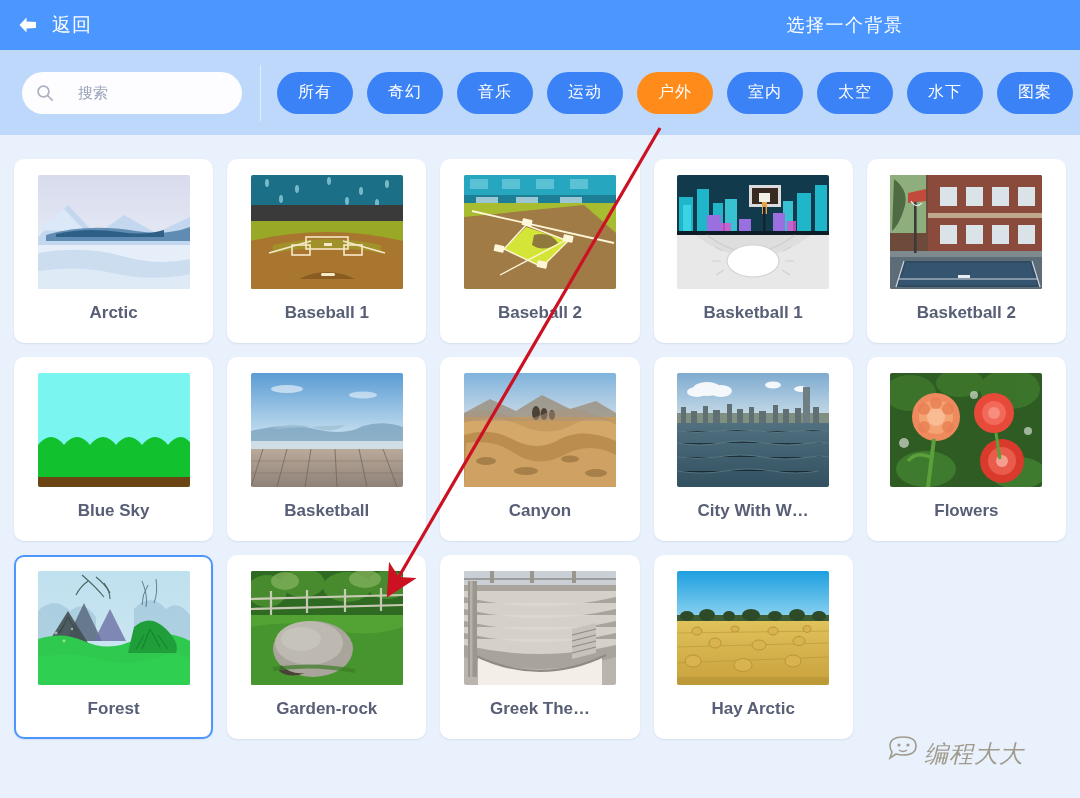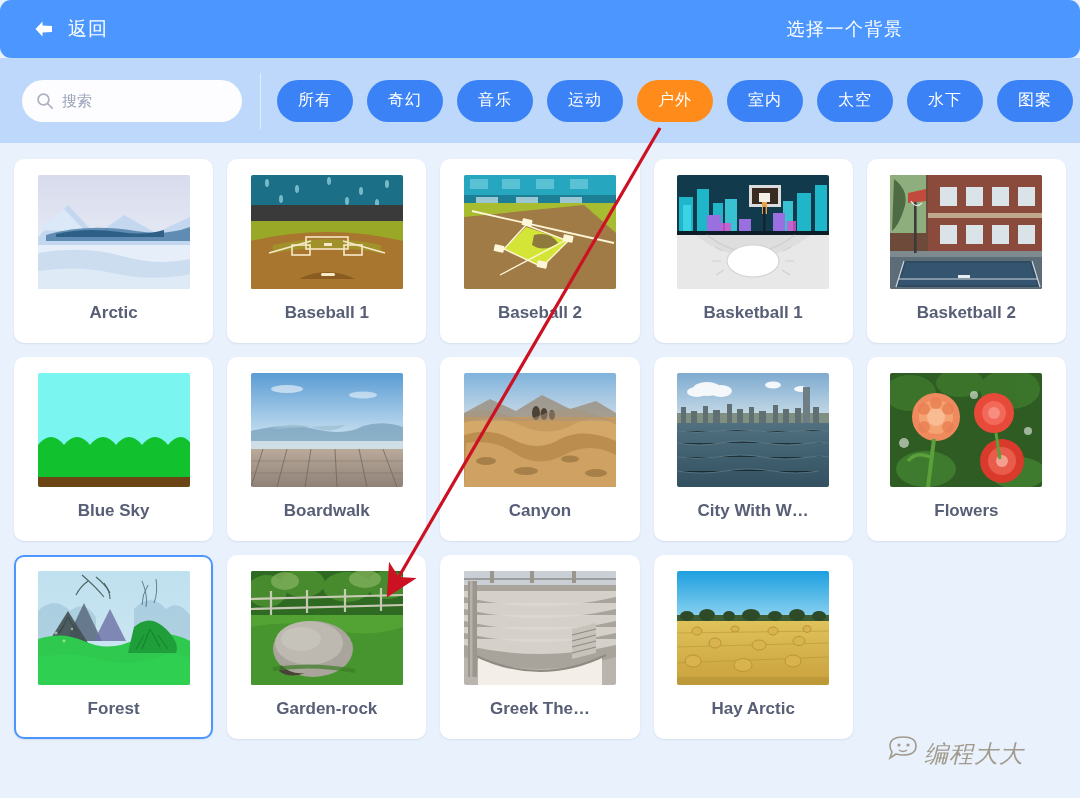--- a/index.html
+++ b/index.html
@@ -6,27 +6,26 @@
   html, body {
     width: 1080px; height: 798px;
     font-family: "Liberation Sans", sans-serif;
     background: #e9f1fc;
     overflow: hidden;
   }
   #app { position: relative; width: 1080px; height: 798px; }
 
   
   .header {
-    height: 58px;
+    height: 50px;
     background: #4c97ff;
     display: flex;
     align-items: center;
-    padding: 0 32px;
+    padding: 0 16px;
     position: relative;
-    border-radius: 11px;
   }
   .back-btn {
     display: flex; align-items: center; gap: 12px;
     cursor: pointer;
   }
   .back-arrow {
     width: 24px; height: 24px;
     display: block;
   }
   .back-label {
@@ -63,21 +62,21 @@
     align-items: center;
     padding: 0 14px;
     flex: 0 0 auto;
   }
   .search-icon { width: 18px; height: 18px; flex: 0 0 auto; opacity: .55; }
   .search-input {
     border: 0; outline: 0; background: transparent;
     font-family: "Liberation Sans", sans-serif;
     font-size: 15px;
     color: #575e75;
-    margin-left: 8px;
+    margin-left: 24px;
     width: 150px;
   }
   .search-input::placeholder { color: #9aa2b8; }
   .divider {
     width: 1px; height: 56px;
     background: rgba(255,255,255,.55);
     margin: 0 16px 0 18px;
     flex: 0 0 auto;
   }
   .chips {
@@ -439,21 +438,21 @@
       <path d="M84 76 L86 114"></path>
                 <path d="M108 76 L116 114"></path>
                 <path d="M132 76 L146 114"></path>
               </g>
     <g stroke="#7b6e62" stroke-width="1" opacity=".5">
       <path d="M0 88 L152 88"></path>
                 <path d="M0 100 L152 100"></path>
               </g>
             </svg>
           </div>
-          <div class="card-label">Boardwalk</div>
+          <div class="card-label">Basketball</div>
         </div>
         <div class="card">
           <div class="thumb">
             <svg viewBox="0 0 152 114" preserveAspectRatio="none">
               <defs>
                 <linearGradient id="cySky" x1="0" y1="0" x2="0" y2="1">
       <stop offset="0" stop-color="#7fb3dd"></stop>
                   <stop offset="1" stop-color="#cfdce6"></stop>
                 </linearGradient>
               </defs>

